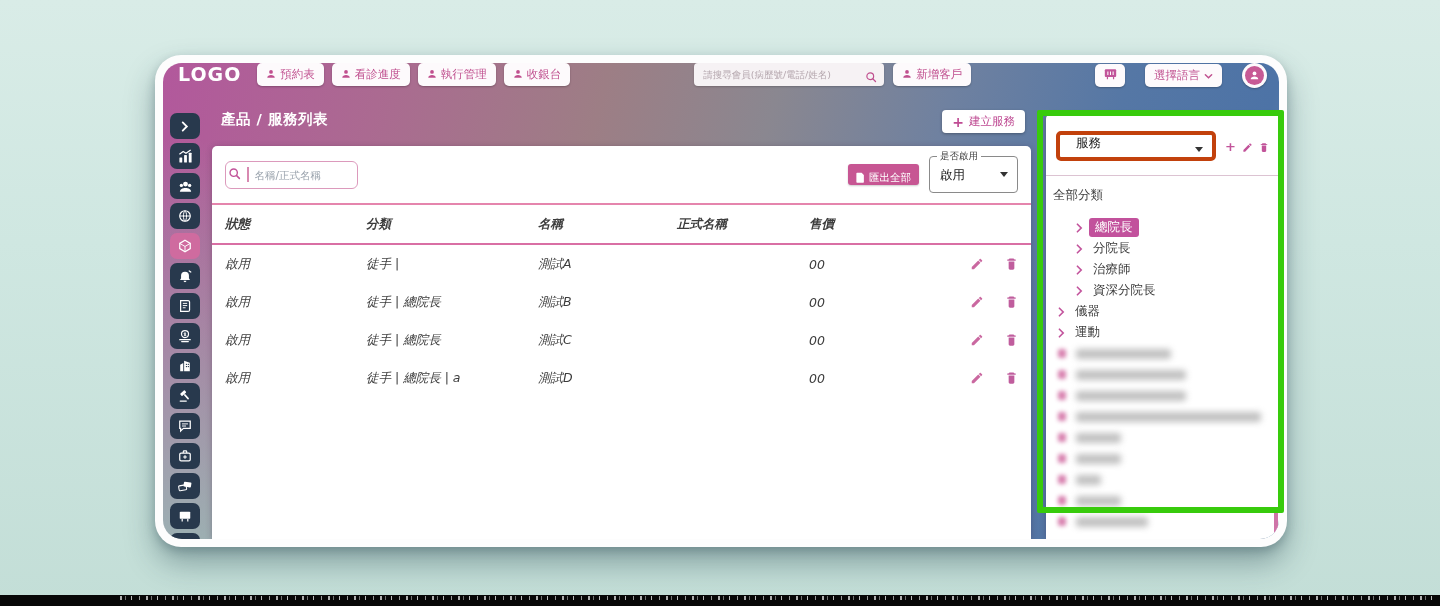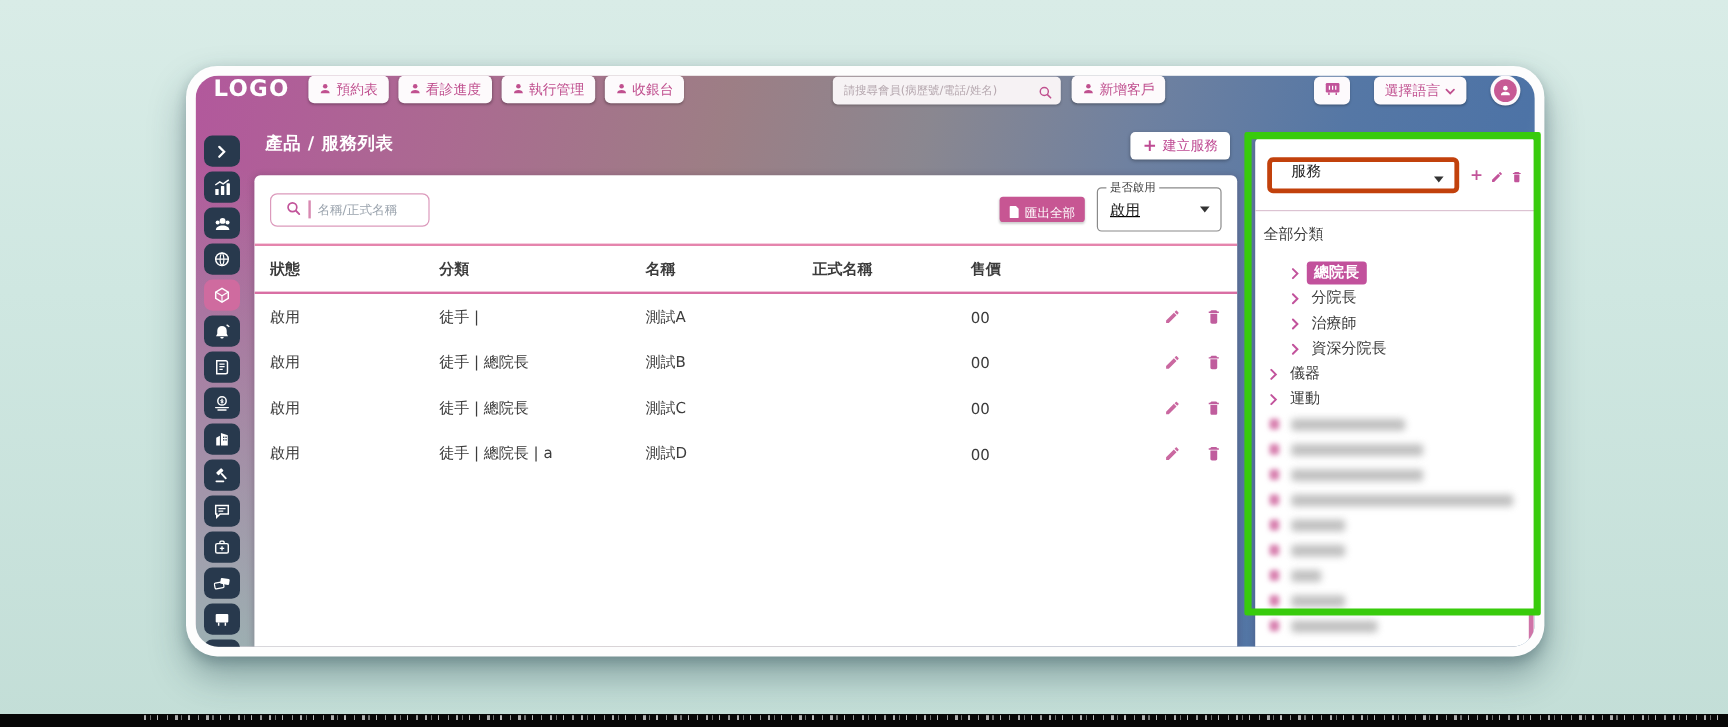--- a/index.html
+++ b/index.html
@@ -54,38 +54,38 @@
   .titlebar { height:36px; display:flex; padding:0 6px 0 9px; }
   .ptitle { color:#fff; font-size:14.5px; font-weight:bold; letter-spacing:.5px; }
   .createbtn { margin-left:auto; height:23px; display:inline-flex; align-items:center; gap:5px;
                padding:0 10px; background:#fff; border:none; border-radius:4px; color:#bf4b93;
                font-size:11.5px; font-family:inherit; box-shadow:0 1px 3px rgba(0,0,0,.3); cursor:pointer; }
   .createbtn .plus { font-size:14px; font-weight:bold; line-height:1; }
   .card { flex:1; background:#fff; border-radius:5px 5px 0 0; box-shadow:0 1px 6px rgba(60,30,60,.3); overflow:hidden; }
 
   .searchrow { height:57px; display:flex; align-items:center; padding:0 13px; }
   .csearch { width:133px; height:28px; border:1.5px solid #dc9abc; border-radius:6px;
-             display:flex; align-items:center; padding:0 12px; gap:6px; }
+             display:flex; align-items:center; padding:0 2px; gap:6px; }
   .csearch .vdiv { width:1.5px; height:15px; background:#d889b1; }
   .csearch input { flex:1; min-width:0; border:none; outline:none; font-size:10.5px; color:#333; font-family:inherit; }
   .csearch input::placeholder { color:#9aa3ad; }
   .exportbtn { margin-left:auto; height:21px; display:inline-flex; align-items:flex-end; gap:4px; padding:0 8px;
                background:#c75693; border:none; border-radius:3px; color:#fff; font-size:10.5px;
                font-family:inherit; cursor:pointer; box-shadow:0 1px 2px rgba(0,0,0,.2); }
-  .filter { position:relative; width:104px; height:37px; border:1px solid #8a8a8a; border-radius:4px; margin-left:10px;text-decoration:underline; }
+  .filter { position:relative; width:89px; height:37px; border:1px solid #8a8a8a; border-radius:4px; margin-left:10px; }
   .filter .flabel { position:absolute; top:-7px; left:7px; background:#fff; padding:0 3px; font-size:9.5px; color:#444; }
   .filter .fvalue { line-height:35px; padding-left:10px; font-size:12.5px; color:#222; }
   .caret { width:0; height:0; border-left:4.5px solid transparent; border-right:4.5px solid transparent;
            border-top:5.5px solid #333; }
   .filter .caret { position:absolute; right:9px; top:15px; }
 
   
   .table { border-top:2px solid #e585ad; }
   .thead, .trow { display:grid; grid-template-columns:141px 172px 139px 132px 149px 1fr;
-                  align-items:center; padding-left:13px; font-size:12.5px; color:#3c3c3c; }
+                  align-items:center; padding-left:13px; font-size:12.5px; color:#3c3c3c;font-style:italic; }
   .thead { height:40px; font-weight:bold; border-bottom:2px solid #d96fa4; }
   .trow { height:38px; }
   .actions { display:flex; gap:21px; margin-left:12px; }
   .actions button { border:none; background:none; padding:0; cursor:pointer; height:14px; }
 
   
   .rightpanel { width:233px; margin-left:15px; margin-top:5px; background:#fff;
                 border-radius:4px 4px 0 0; box-shadow:0 1px 6px rgba(60,30,60,.3); position:relative; }
   .ptop { display:flex; align-items:center; margin:16px 10px 0 10px; }
   .pselect { width:170px; height:30px; border:4px solid #c2410c; border-radius:5px; position:relative;
@@ -94,21 +94,21 @@
   .picons { display:flex; align-items:center; gap:6px; margin-left:9px; color:#c2549a; }
   .picons .plus { font-size:13px; font-weight:bold; line-height:1; cursor:pointer; }
   .picons button { border:none; background:none; padding:0; cursor:pointer; height:11px; }
   .pdivider { height:1px; background:#dcc3d2; margin-top:14px; }
   .pallcat { margin:11px 0 0 7px; font-size:12.5px; color:#3c3c3c; }
   .ptree { margin-top:13px; font-size:12.5px; color:#3c3c3c; }
   .titem { height:21px; display:flex; align-items:center; gap:10px; padding-left:12px; cursor:pointer; }
   .titem.lvl1 { padding-left:30px; }
   .chev { flex:none; display:flex; }
   .chev.open { transform:rotate(90deg); }
-  .tsel { background:#c2519c; color:#fff; border-radius:3px; padding:1px 6px; margin-left:-4px;font-weight:bold; }
+  .tsel { background:#c2519c; color:#fff; border-radius:3px; padding:1px 6px; margin-left:-4px; }
   .bchev { flex:none; width:8px; height:9px; background:#d77fae; border-radius:2px; filter:blur(2px); }
   .bbar { height:10px; border-radius:3px; background:#a9a9a9; filter:blur(3px); opacity:.72; }
   .pscroll { position:absolute; right:1px; bottom:4px; width:4px; height:24px; background:#cf74a8; border-radius:2px; }
 
   
   .annot { position:absolute; left:1037px; top:110px; width:247px; height:403px;
            border:6px solid #38cb0c; border-radius:2px; pointer-events:none; z-index:40; }
 
   
   .bottombar { position:absolute; left:0; right:0; bottom:0; height:11px; background:#070707; }

